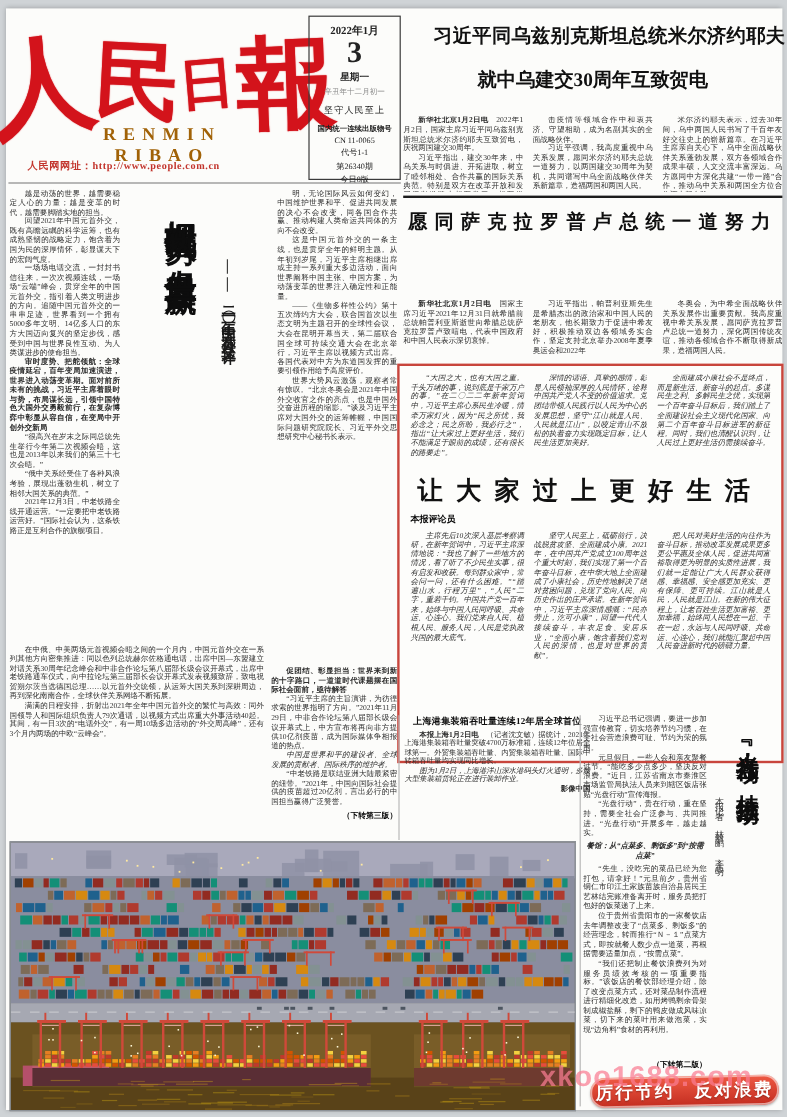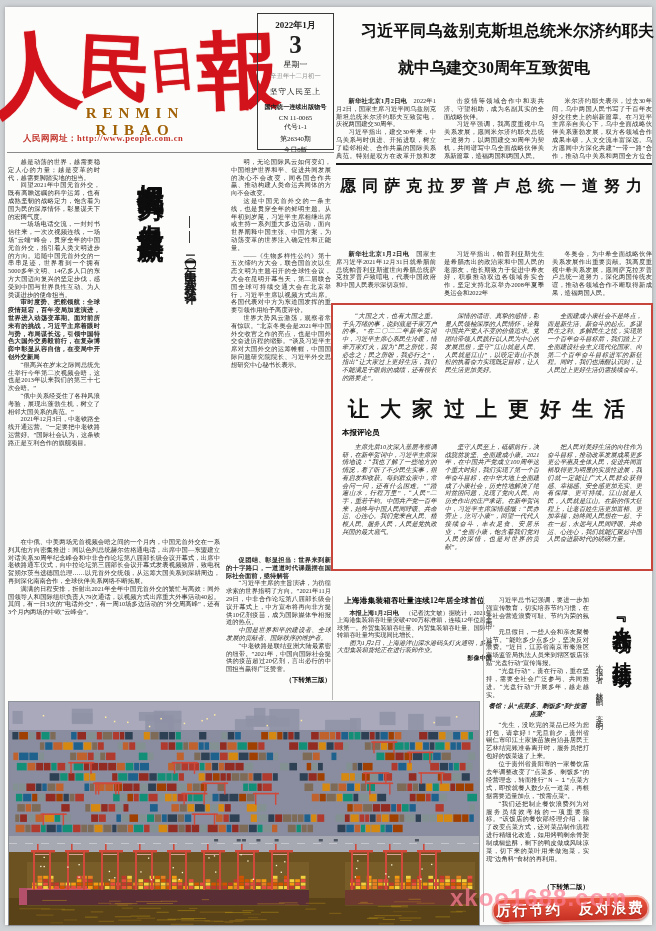--- a/index.html
+++ b/index.html
@@ -12,21 +12,21 @@
   .mast span{display:inline-block;line-height:1;text-shadow:0 0 1px currentColor;}
   .mast .c0{font-size:88px;transform:rotate(-7deg) translateY(4px);}
   .mast .c1{font-size:72px;transform:rotate(3deg) translateY(-8px);}
   .mast .c2{font-size:46px;transform:rotate(-5deg) translateY(-20px);}
   .mast .c3{font-size:84px;transform:rotate(-2deg);}
   .latin{left:40px;top:98px;width:180px;text-align:center;color:#a16207;font-weight:bold;font-size:15px;letter-spacing:6px;}
   .url{left:18px;top:126px;width:226px;text-align:left;color:#c2342c;font-weight:bold;font-size:8.5px;letter-spacing:.5px;}
   .datebox{left:252px;top:6px;width:77px;height:137px;border:1.2px solid #3a3a3a;text-align:center;padding-top:5px;box-sizing:border-box;color:#222;}
   .datebox .d1{font-size:9px;font-weight:bold;}
   .datebox .d2{font-size:25px;font-weight:bold;line-height:1.05;}
-  .datebox .d3{font-size:8px;margin-top:1px;}
+  .datebox .d3{font-size:8px;margin-top:1px;font-weight:bold;}
   .datebox .d4{font-size:6.3px;color:#8a8a8a;margin-top:2px;}
   .datebox .d5{font-size:7.5px;margin-top:6px;letter-spacing:1px;}
   .datebox .d6{font-size:6.2px;font-weight:bold;margin-top:6px;}
   .datebox .d7,.datebox .d8,.datebox .d9,.datebox .d10{font-size:6.8px;margin-top:1.5px;}
   .hr1{left:2px;top:145px;width:327px;height:1px;background:#8a8a8a;}
   
   .hl{width:316px;text-align:center;font-weight:bold;color:#101010;}
   .hl .l1{font-size:16px;line-height:37px;letter-spacing:.3px;white-space:nowrap;margin-left:25px;}
   .hl .l2{font-size:16px;line-height:37px;white-space:nowrap;}
   .hl2 .l1{letter-spacing:3px;}
@@ -35,21 +35,21 @@
   
   .cols{display:flex;gap:8px;}
   .col{flex:1;overflow:hidden;font-size:6.3px;line-height:7.8px;color:#2c2c2c;}
   .col p,{margin:0;}
   p{margin:0;text-indent:2em;text-align:justify;}
   p.bold{font-weight:bold;}
   p.kai{font-style:italic;}
   p.credit{text-align:right;text-indent:0;font-weight:bold;}
   b{font-weight:bold;}
   
-  .redbox{left:326px;top:296px;width:322px;height:268px;border:2.5px solid #c8453c;box-sizing:border-box;padding:7px 9px 5px;background:#fdfdfb;}
+  .redbox{left:326px;top:296px;width:322px;height:333px;border:2.5px solid #c8453c;box-sizing:border-box;padding:7px 9px 5px;background:#fdfdfb;}
   .redbox .cols{height:76px;}
   .redbox .col{font-size:6.3px;line-height:7.7px;}
   .ed-title{text-align:center;font-weight:bold;font-size:21px;letter-spacing:11px;margin-top:7px;color:#111;white-space:nowrap;}
   .ed-sub{text-align:center;font-weight:bold;font-size:12.5px;letter-spacing:1px;margin-top:6px;color:#111;}
   .ed-by{font-size:7.5px;font-weight:bold;margin-top:5px;margin-bottom:5px;}
   .redbox .cols2{height:122px;}
   
   .row1{left:3px;top:151px;width:323px;height:378px;display:flex;gap:5px;}
   .row1 .ca{width:92px;}
   .titleblock{width:121px;display:flex;justify-content:center;gap:13px;padding-top:4px;}

